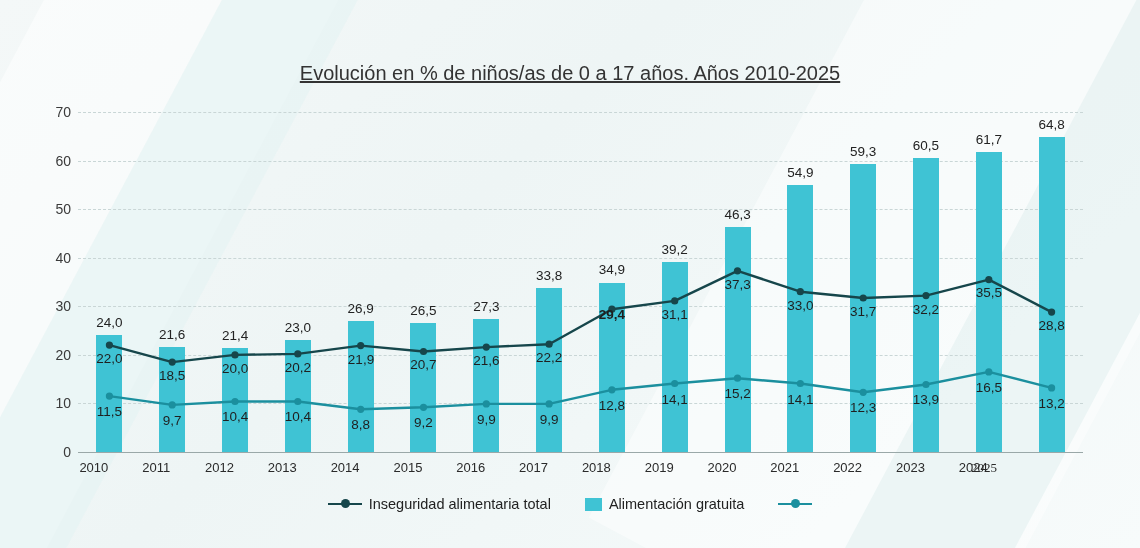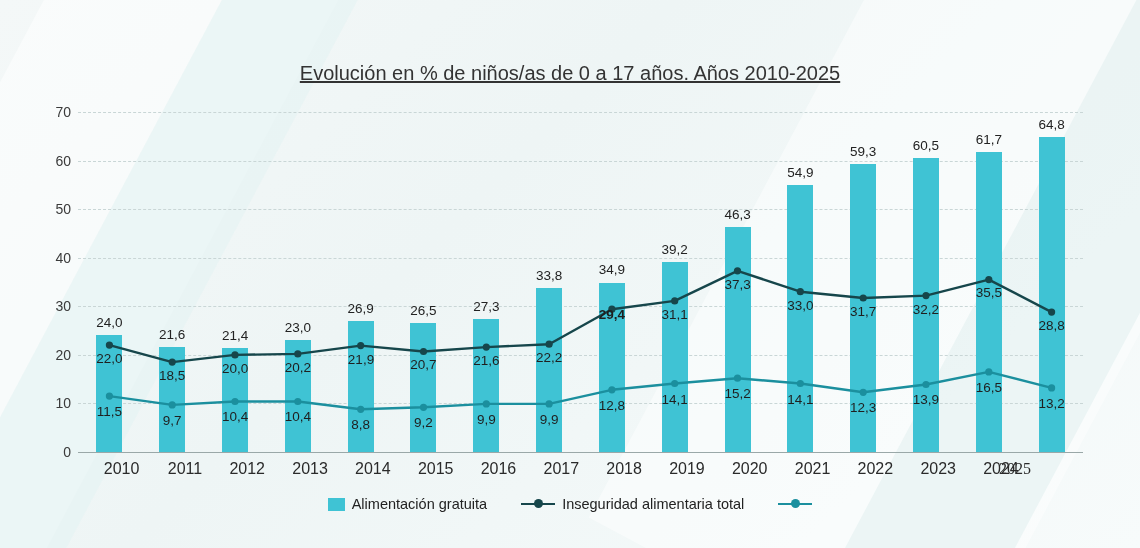--- a/index.html
+++ b/index.html
@@ -98,23 +98,23 @@
     position: absolute;
     font-size: 13.5px;
     color: #222222;
     text-align: center;
     width: 60px;
     transform: translateX(-50%);
   }
   .xtick {
     position: absolute;
     top: 348px;
-    font-size: 16px;
+    font-size: 13px;
     color: #2a2a2a;
-    text-align: right;
+    text-align: left;
     width: 60px;
     transform: translateX(-50%);
   }
   svg.lines {
     position: absolute;
     left: 0;
     top: 0;
     width: 1005px;
     height: 340px;
     overflow: visible;
@@ -307,29 +307,29 @@
       <div class="xtick" style="left: 659.531px;">2020</div>
       <div class="xtick" style="left: 722.344px;">2021</div>
       <div class="xtick" style="left: 785.156px;">2022</div>
       <div class="xtick" style="left: 847.969px;">2023</div>
       <div class="xtick" style="left: 910.781px;">2024</div>
       <div class="xtick" style="left: 923px; font-family: Liberation Serif, serif;">2025</div>
     </div>
 
   <div id="legend">
       <div class="legend-item">
-        <span class="swatch-bar" style="background: rgb(63, 195, 212);"></span>
-        <span>Alimentación gratuita</span>
-      </div>
-      <div class="legend-item">
         <span class="swatch-line">
           <i style="background: rgb(22, 70, 75);"></i>
           <b style="background: rgb(22, 70, 75);"></b>
         </span>
         <span>Inseguridad alimentaria total</span>
+      </div>
+      <div class="legend-item">
+        <span class="swatch-bar" style="background: rgb(63, 195, 212);"></span>
+        <span>Alimentación gratuita</span>
       </div>
       <div class="legend-item">
         <span class="swatch-line">
           <i style="background: rgb(27, 143, 158);"></i>
           <b style="background: rgb(27, 143, 158);"></b>
         </span>
       </div>
     </div>
 </div>
 

